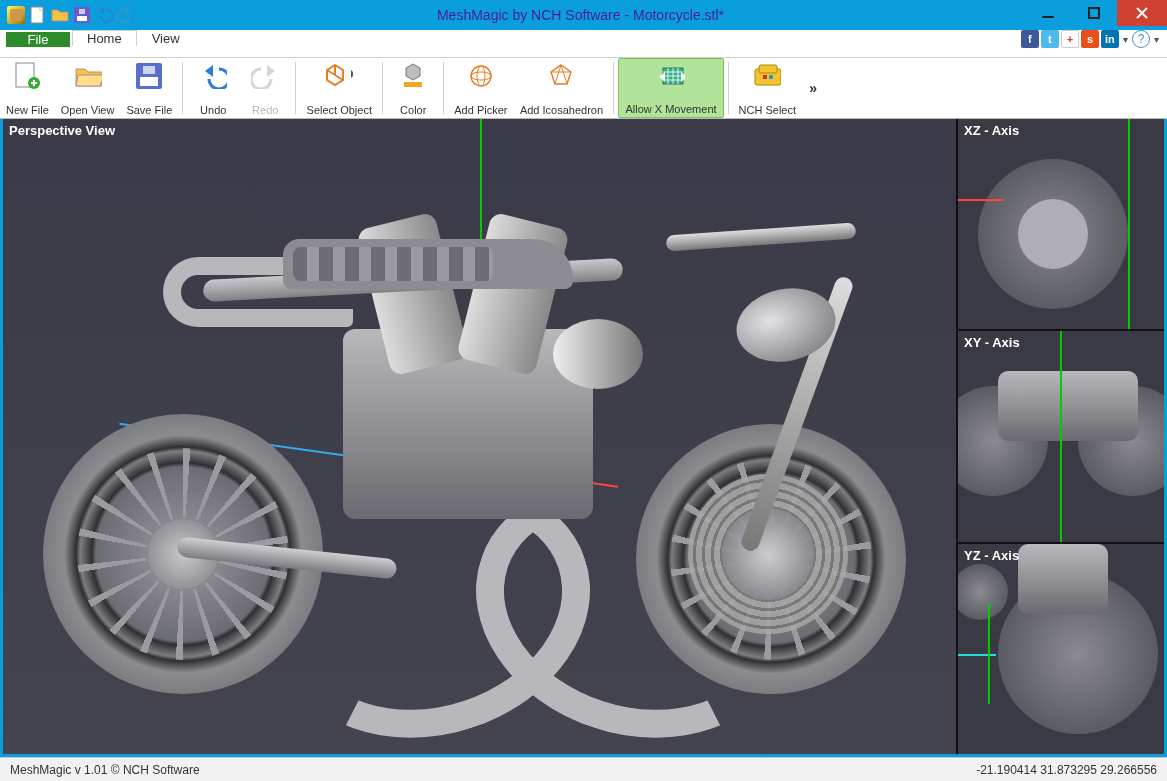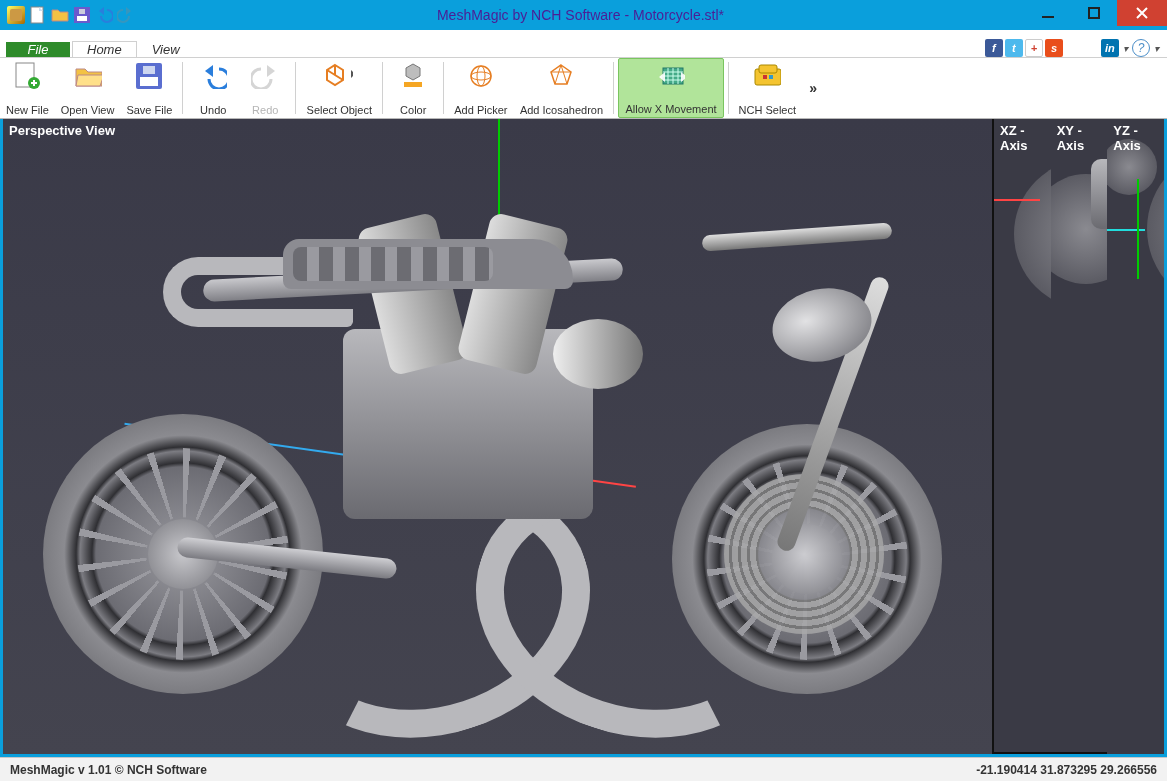--- a/index.html
+++ b/index.html
@@ -9,45 +9,45 @@
   
   .titlebar { height: 30px; background: #0a9fdc; display: flex; align-items: center; position: relative; }
   .qat { display: flex; gap: 2px; padding-left: 6px; }
   .qat-btn { width: 20px; height: 20px; display: flex; align-items: center; justify-content: center; }
   .title-text { flex: 1; text-align: center; color: #4c1d95; font-size: 14px; }
   .winbtns { display: flex; height: 30px; }
   .winbtn { width: 46px; height: 26px; display: flex; align-items: center; justify-content: center; }
   .winbtn.close { background: #d04131; width: 50px; color: #fff; }
 
   
-  .ribbon-tabs { height: 28px; background: #fff; display: flex; align-items: flex-end; border-bottom: 1px solid #d0d0d0; font-style: italic; }
+  .ribbon-tabs { height: 28px; background: #fff; display: flex; align-items: flex-start; border-bottom: 1px solid #d0d0d0; }
   .file-tab { background: #2e8b2a; color: #fff; width: 64px; display: flex; align-items: center; justify-content: center; font-size: 13px; margin: 2px 2px 0 6px; }
   .ribbon-tab { padding: 0 14px; display: flex; align-items: center; font-size: 13px; color: #333; border: 1px solid transparent; border-bottom: none; }
   .ribbon-tab.active { border-color: #d0d0d0; background: #fff; position: relative; }
   .share-icons { margin-left: auto; display: flex; gap: 2px; padding-right: 6px; align-items: center; }
   .share-ico { width: 18px; height: 18px; border-radius: 2px; display: flex; align-items: center; justify-content: center; font-size: 11px; color: #fff; font-weight: bold; }
   .fb { background: #3b5998; } .tw { background: #4db9ed; } .gp { background: #fff; border:1px solid #ccc; color:#d04131; } .su { background: #e94e1b; }
-  .li { background: #0073b0; margin-left: 36px; } .help { width:18px; height:18px; border:1px solid #4b8ec8; border-radius:50%; color:#4b8ec8; font-size:12px; display:flex; align-items:center; justify-content:center; }
+  .li { background: #0073b0; } .help { width:18px; height:18px; border:1px solid #4b8ec8; border-radius:50%; color:#4b8ec8; font-size:12px; display:flex; align-items:center; justify-content:center; }
   .chev { font-size: 10px; color: #555; padding: 0 2px; }
 
   
   .ribbon { height: 61px; background: #fff; display: flex; align-items: stretch; border-bottom: 1px solid #b8b8b8; }
   .tool { display: flex; flex-direction: column; align-items: center; justify-content: space-between; padding: 4px 6px 2px; min-width: 52px; font-size: 11px; color: #333; }
   .tool .ico { width: 28px; height: 28px; display: flex; align-items: center; justify-content: center; }
   .tool.sel { background: #b1e49a; border: 1px solid #7ac55f; border-radius: 2px; }
   .tool .lbl { white-space: nowrap; }
   .sep { width: 1px; background: #d0d0d0; margin: 4px 4px; }
   .tool.disabled { color: #b5b5b5; }
   .overflow { width: 22px; display: flex; align-items: center; justify-content: center; font-size: 14px; font-weight: bold; color: #333; }
 
   
   .workspace { flex: 1; display: flex; background: #3c3c4a; position: relative; border: 3px solid #0a9fdc; border-top: none; }
   .main-view { flex: 1; position: relative; background: linear-gradient(#3a3a48,#44444f); border-right: 2px solid #111; overflow:hidden; }
   .view-label { position: absolute; top: 4px; left: 6px; color: #fff; font-size: 13px; font-weight: bold; z-index: 5; }
-  .side-views { width: 170px; display: flex; flex-direction: row; }
+  .side-views { width: 206px; display: flex; flex-direction: column; }
   .side-view { flex: 1; position: relative; background: #3a3a45; border-bottom: 2px solid #111; overflow: hidden; }
   .side-view:last-child { border-bottom: none; }
 
   
   .axis-v { position:absolute; top:0; left:50%; width:2px; height:330px; background:#0c0; }
   .axis-h-r { position:absolute; top:350px; left:52%; width:120px; height:2px; background:#f44; transform: rotate(8deg); transform-origin:left; }
   .axis-h-b { position:absolute; top:340px; left:12%; width:260px; height:2px; background:#3ae; transform: rotate(8deg); transform-origin:right; }
 
   
   .moto { position:absolute; top:60px; left:40px; right:30px; bottom:60px; }
@@ -77,21 +77,21 @@
   .brake { position:absolute; right:78px; bottom:60px; width:160px; height:160px; border-radius:50%; background: radial-gradient(circle,#cfcfd3 0,#8a8a90 40%, transparent 41%), repeating-radial-gradient(circle,#777 0 3px, #aaa 3px 9px); opacity:.8;}
 
   
   .mini { position:absolute; inset:0; }
   .mini .mwheel { position:absolute; border-radius:50%; background: radial-gradient(circle,#8a8a90,#474750); }
   .sv-axis-green { position:absolute; background:#0c0; }
   .sv-axis-cyan { position:absolute; background:#2dd; }
   .sv-axis-red { position:absolute; background:#f44; }
 
   
-  .statusbar { height: 24px; background: #f2f2f2; border-top: 1px solid #c8c8c8; display: flex; align-items: center; font-size: 12px; color: #333; padding: 0 10px; font-weight: bold; }
+  .statusbar { height: 24px; background: #f2f2f2; border-top: 1px solid #c8c8c8; display: flex; align-items: center; font-size: 12px; color: #333; padding: 0 10px; }
   .statusbar .coords { margin-left: auto; }
 
   svg { display:block; }
 </style>
 </head>
 <body>
 
 <div class="titlebar">
   <div class="qat">
     <div class="qat-btn">

